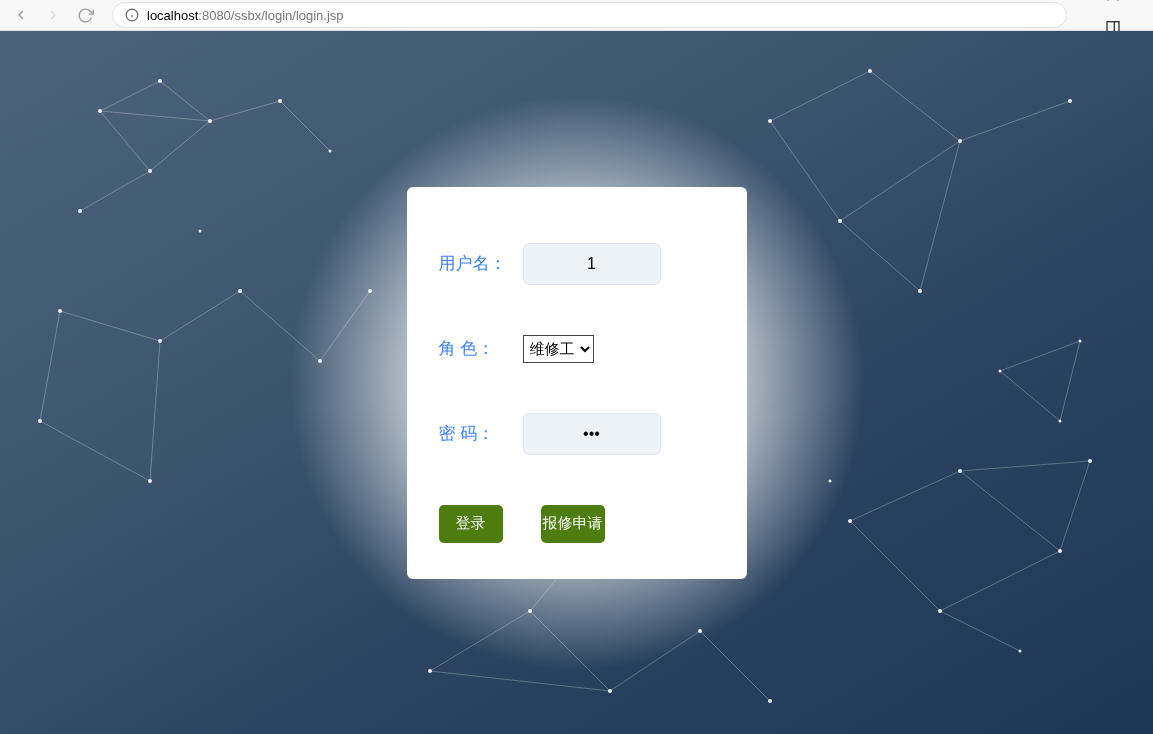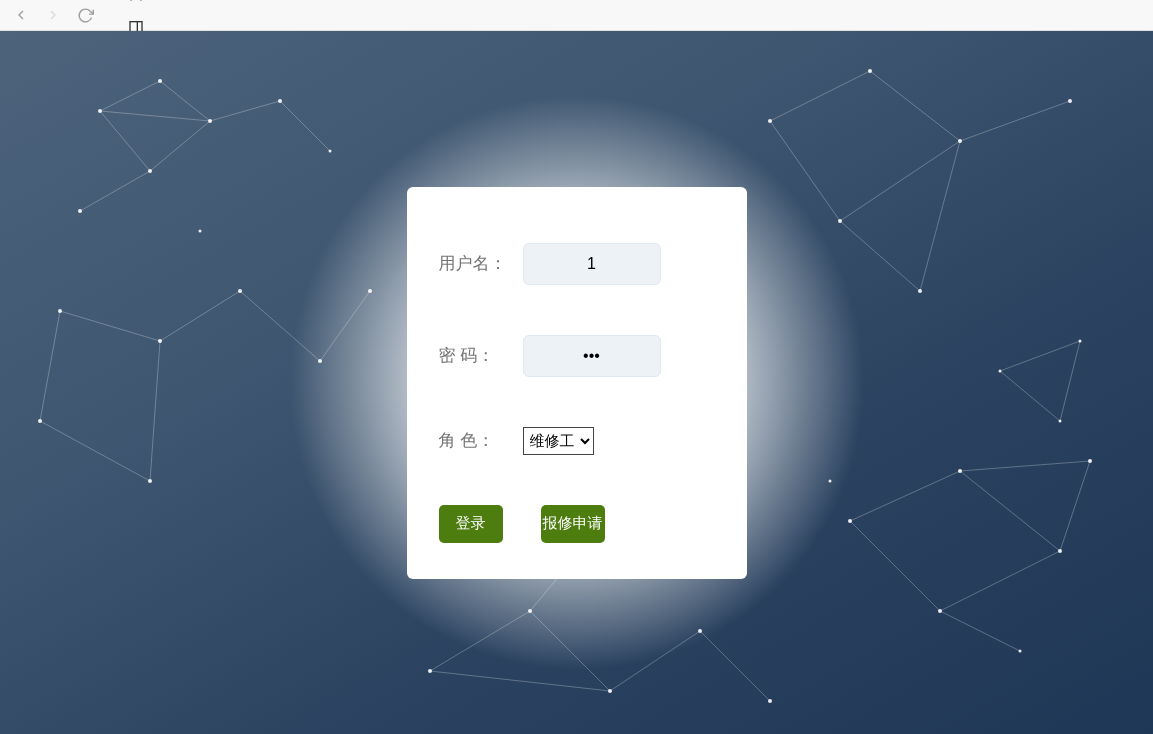--- a/index.html
+++ b/index.html
@@ -129,21 +129,21 @@
     }
     .field-row {
       display: flex;
       align-items: center;
       margin-bottom: 50px;
     }
     .field-row:last-of-type { margin-bottom: 44px; }
     .field-label {
       width: 84px;
       font-size: 17px;
-      color: #737373;
+      color: #3b82f6;
     }
     .field-input {
       width: 138px;
       height: 42px;
       padding: 0 12px;
       font-size: 16px;
       text-align: center;
       border: 1px solid #e2e8f0;
       background: #edf2f7;
       border-radius: 6px;
@@ -188,20 +188,30 @@
   <div class="nav-btn">
     <svg viewBox="0 0 24 24" fill="none" stroke="#bbb" stroke-width="2">
         <path d="M9 18l6-6-6-6"></path>
       </svg>
   </div>
   <div class="nav-btn refresh-btn">
     <svg viewBox="0 0 24 24" fill="none" stroke="#444" stroke-width="2">
         <path d="M23 4v6h-6"></path>
         <path d="M20.49 15a9 9 0 1 1-2.12-9.36L23 10"></path>
       </svg>
+  </div>
+  <div class="url-wrap">
+    <svg width="14" height="14" viewBox="0 0 24 24" fill="none" stroke="#666" stroke-width="2">
+        <circle cx="12" cy="12" r="10"></circle>
+        <line x1="12" y1="8" x2="12" y2="8"></line>
+        <line x1="12" y1="12" x2="12" y2="16"></line>
+      </svg>
+    <div class="url-text">
+      <span class="url-host">localhost</span><span class="url-path">:8080/ssbx/login/login.jsp</span>
+    </div>
   </div>
   <div class="toolbar-right">
     <div class="tb-icon">
       <svg viewBox="0 0 24 24" width="18" height="18" fill="#555">
           <path d="M7 14a4 4 0 1 1 4-4c0 .4-.06.8-.17 1.17L21 21.3V23h-3l-1-1v-2h-2v-2h-2l-2.17-2.17A4 4 0 0 1 7 14z" transform="rotate(45 12 12)"></path>
         </svg>
     </div>
     <div class="tb-icon">
       <svg viewBox="0 0 24 24" width="17" height="17" fill="none" stroke="#555" stroke-width="1.7">
           <path d="M5 12l7-7 7 7"></path>
@@ -329,27 +339,27 @@
   </svg>
 
   <div class="glow"></div>
 
   <div class="login-card">
     <div class="field-row">
       <div class="field-label">用户名：</div>
       <input class="field-input" value="1" style="">
     </div>
     <div class="field-row">
-      <div class="field-label">密  码：</div>
-      <input class="field-input" type="password" value="123" style="">
-    </div>
-    <div class="field-row">
       <div class="field-label">角  色：</div>
       <select class="field-select">
         <option>维修工</option>
       </select>
     </div>
+    <div class="field-row">
+      <div class="field-label">密  码：</div>
+      <input class="field-input" type="password" value="123" style="">
+    </div>
     <div class="button-row">
       <button class="btn">登录</button>
       <button class="btn">报修申请</button>
     </div>
   </div>
 </div>
 
 </body></html>

